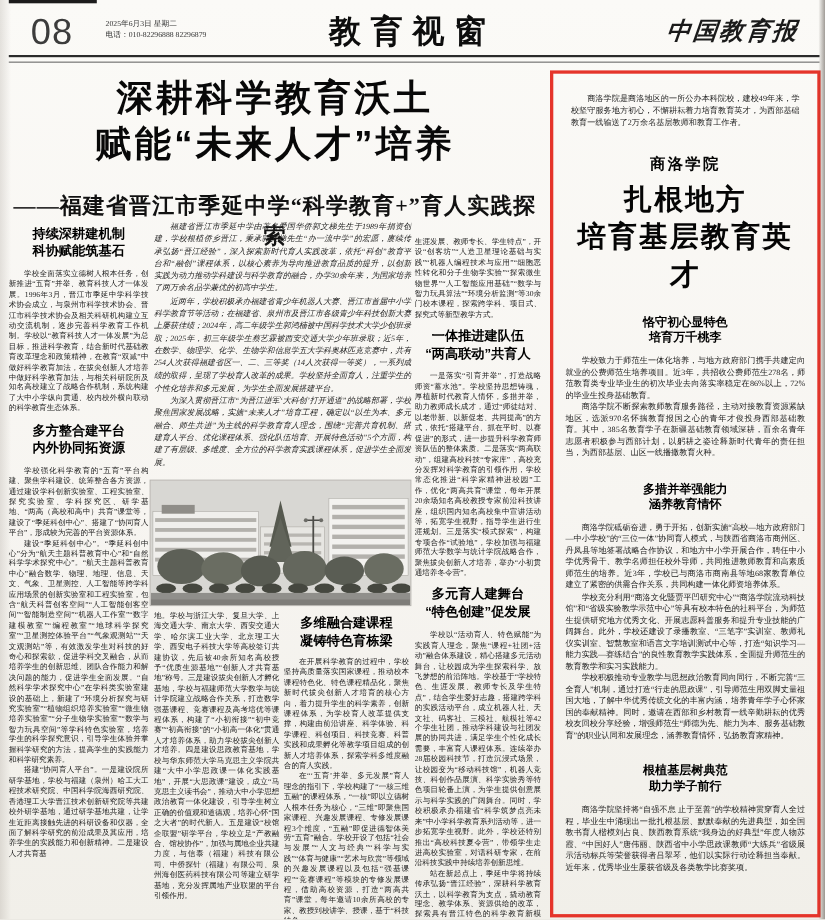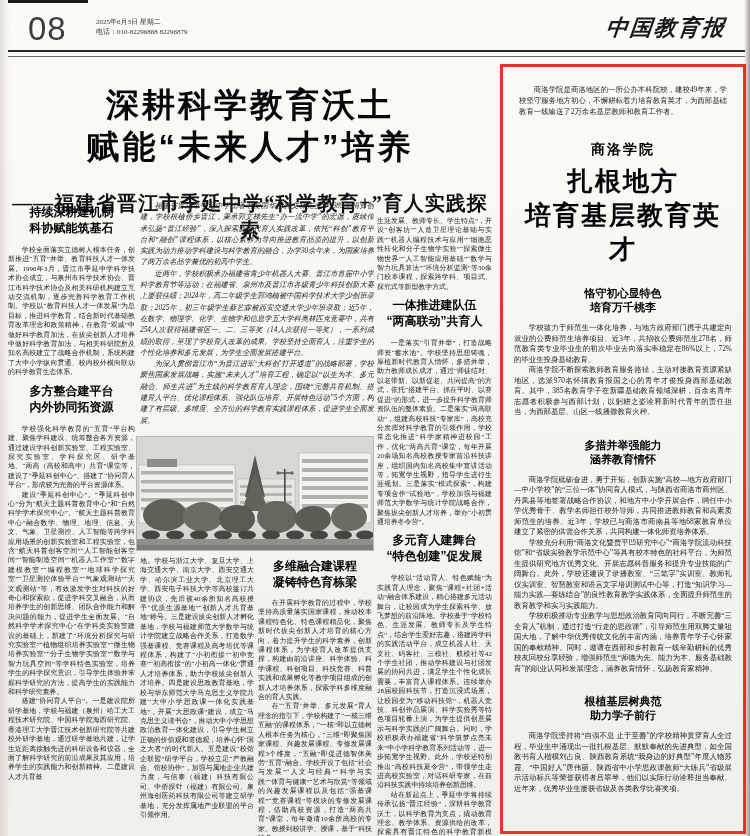--- a/index.html
+++ b/index.html
@@ -21,21 +21,21 @@
   .masthead{position:absolute;right:24px;top:13px;font-family:"DejaVu Serif",serif;
         font-size:22px;font-weight:700;font-style:italic;color:#1a1a1a;letter-spacing:2px;
         transform:skewX(-6deg);}
   .header-rule{position:absolute;left:8px;right:5px;top:50px;height:4px;
         border-top:2px solid #2b2b2b;border-bottom:1px solid #6a6a6a;}
 
   
   .main-article{position:absolute;left:8px;top:62px;width:484px;height:774px;}
   .m-head{position:absolute;left:0;right:0;top:6px;text-align:center;}
   .m-headline{font-family:"Liberation Sans",sans-serif;font-weight:900;font-size:33px;
-        line-height:42px;letter-spacing:3px;color:#080808;margin:16px;}
+        line-height:42px;letter-spacing:3px;color:#080808;margin:0;}
   .m-headline span{display:block;}
   .m-subtitle{font-weight:700;font-size:20px;margin-top:22px;color:#111;letter-spacing:1px;}
 
   .col{position:absolute;overflow:hidden;font-size:6.9px;line-height:9.4px;
         text-align:justify;color:#222;}
   .para{margin:0;text-indent:2em;text-align:justify;}
   .cont .para:first-child{text-indent:0;}
   p.noindent{text-indent:0;margin:0;}
   .sec-h{font-family:"Liberation Sans",sans-serif;font-weight:700;font-size:12px;
         line-height:16px;text-align:center;color:#000;margin:6px 0 9px;}
@@ -69,20 +69,21 @@
 <body>
 
 <div class="page">
 
   <div class="top-rule"></div>
   <div class="page-num">08</div>
   <div class="issue-info">
     <div>2025年6月3日 星期二</div>
     <div>电话：010-82296888 82296879</div>
   </div>
+  <div class="section-title">教育视窗</div>
   <div class="masthead">中国教育报</div>
   <div class="header-rule"></div>
 
   <article class="main-article">
     <div class="m-head">
       <h1 class="m-headline">
         <span>深耕科学教育沃土</span>
         <span>赋能“未来人才”培养</span>
       </h1>
       <div class="m-subtitle">——福建省晋江市季延中学“科学教育+”育人实践探索</div>

